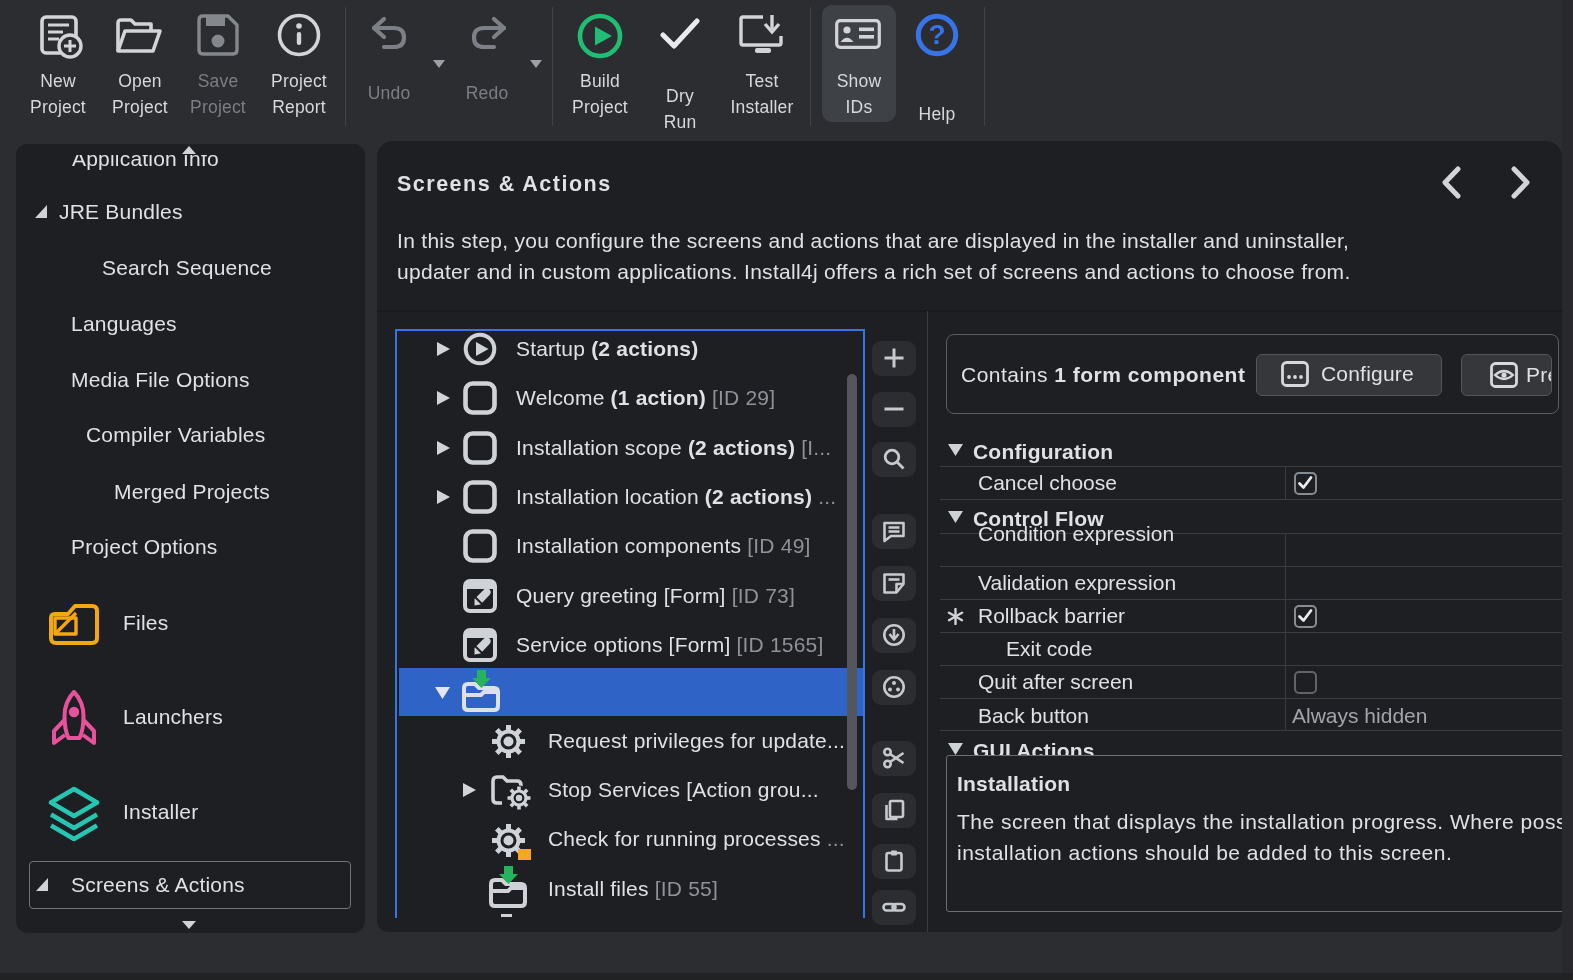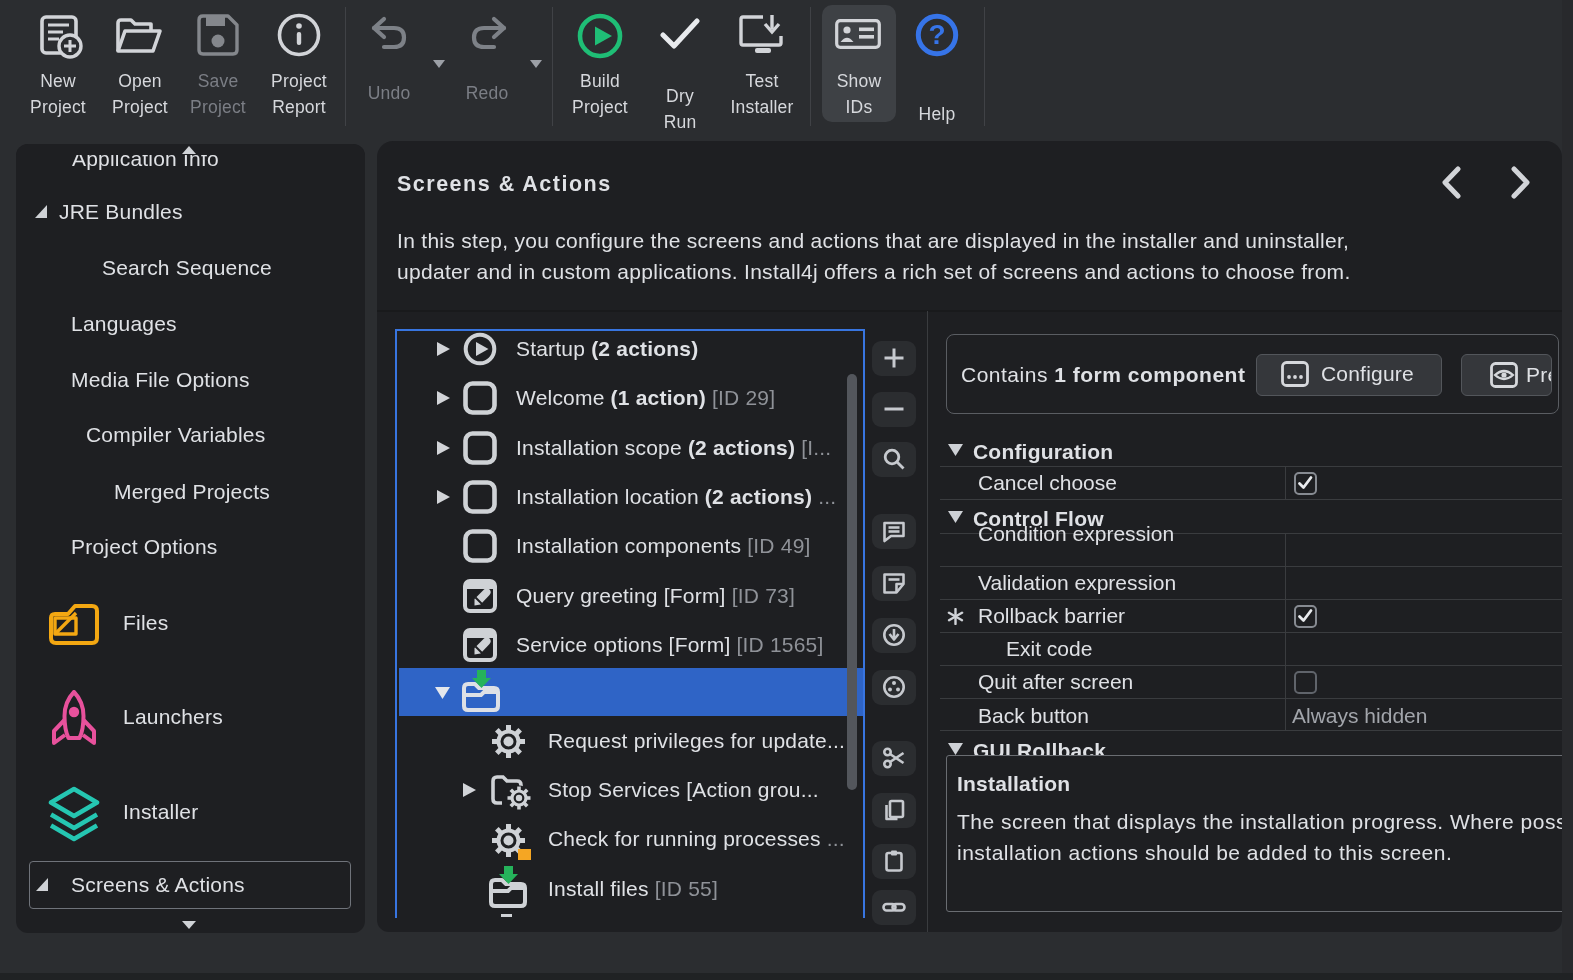--- a/index.html
+++ b/index.html
@@ -449,21 +449,21 @@
  <div class="plabel" style="left:601px;top:560px;">Back button</div>
  <div class="plabel" style="left:915px;top:560px;color:#a2a5ab;">Always hidden</div>
  <div class="propsep" style="top:589px;"></div>
 
  <div class="ab" style="left:908px;top:325px;width:1px;height:33px;background:#3a3c3f;"></div>
  <div class="ab" style="left:908px;top:392px;width:1px;height:197px;background:#3a3c3f;"></div>
 
  <svg class="ab" style="left:571px;top:602px;" width="15" height="12" viewBox="0 0 15 12">
         <polygon points="0,0 15,0 7.5,12" fill="#ced1d6"></polygon>
       </svg>
- <div class="txt b" style="left:596px;top:595px;">GUI Rollback</div>
+ <div class="txt b" style="left:596px;top:595px;">GUI Actions</div>
 
  <div class="ab" style="left:569px;top:614px;width:754px;height:155px;background:#1e1f22;border:1px solid #6a6d72;border-radius:3px;">
   <div class="txt b" style="left:10px;top:13px;">Installation</div>
   <div class="txt" style="left:10px;top:51px;letter-spacing:.5px;">The screen that displays the installation progress. Where possible, all</div>
   <div class="txt" style="left:10px;top:82px;letter-spacing:.5px;">installation actions should be added to this screen.</div>
  </div>
 </div>
 
 <div class="ab" style="left:1562px;top:0;width:11px;height:980px;background:#28292c;"></div>
 <div class="ab" style="left:0;top:973px;width:1573px;height:7px;background:#202224;"></div>

